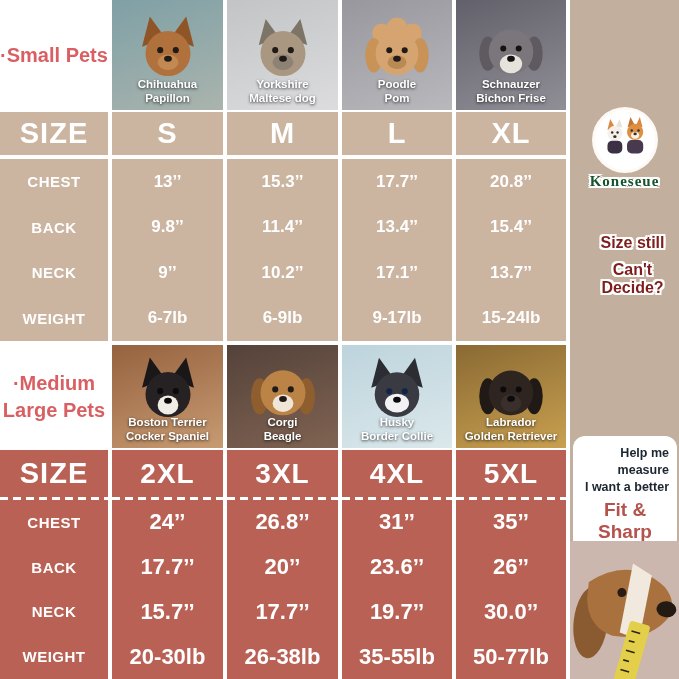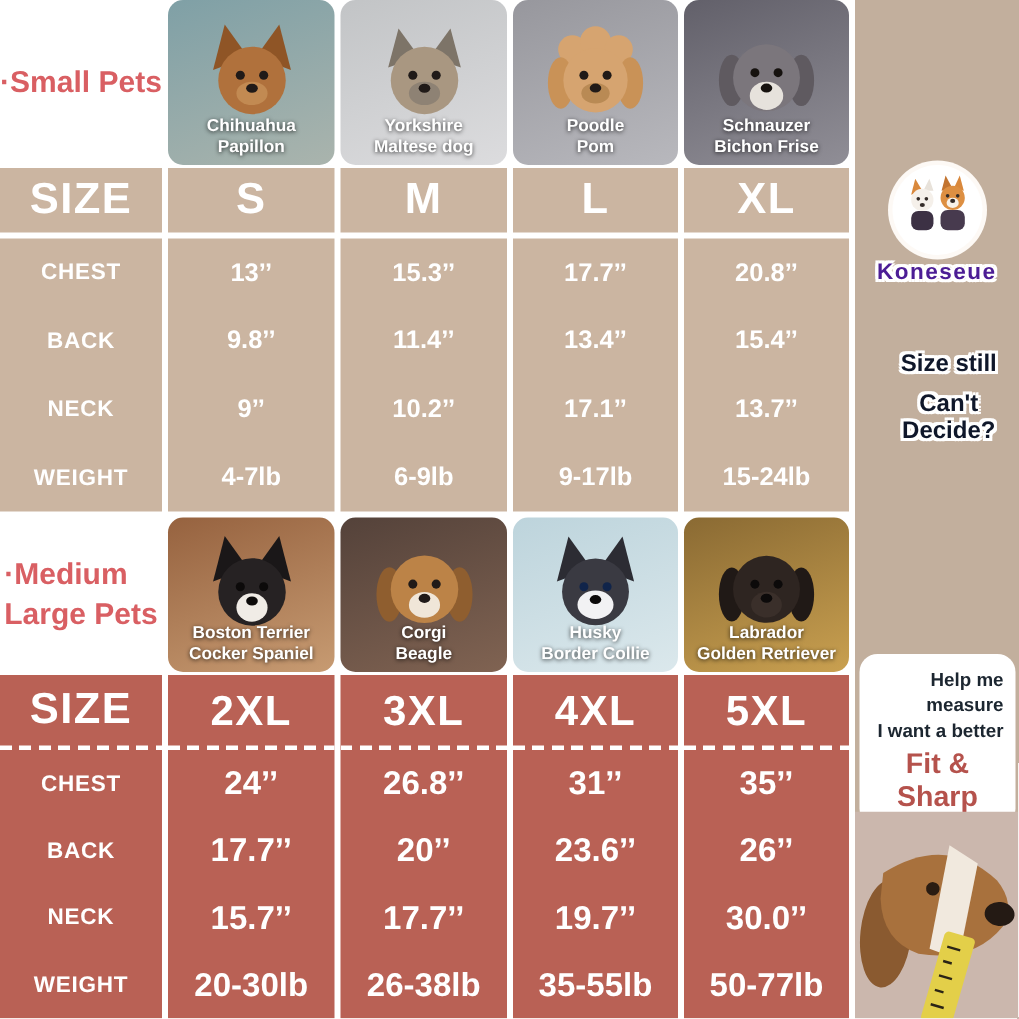--- a/index.html
+++ b/index.html
@@ -11,24 +11,24 @@
     display:grid;
     grid-template-columns:108px 4px 111px 4px 111px 4px 110px 4px 110px 4px 109px;
     grid-template-rows:110px 2px 43px 4px 182px 4px 103px 2px 229px;
     overflow:hidden;
   }
   .c-label{grid-column:1}.c1{grid-column:3}.c2{grid-column:5}.c3{grid-column:7}.c4{grid-column:9}
   .r-pets1{grid-row:1}.r-size1{grid-row:3}.r-data1{grid-row:5}.r-pets2{grid-row:7}.r-red{grid-row:9}
 
   
   .section-label-cell{display:flex;align-items:center;justify-content:center;background:#fff;}
-  .section-label{color:#d95f63;font-weight:bold;font-size:20px;line-height:1.35;}
-
-  
-  .photo{position:relative;overflow:hidden;background:linear-gradient(160deg,var(--bg1),var(--bg2));border-radius:10px;}
+  .section-label{color:#d95f63;font-weight:bold;font-size:20px;line-height:1.35;text-align:center;}
+
+  
+  .photo{position:relative;overflow:hidden;background:linear-gradient(160deg,var(--bg1),var(--bg2));}
   .dogpic{position:absolute;left:50%;top:46%;transform:translate(-50%,-50%);width:78%;height:auto;}
   .caption{position:absolute;bottom:4px;left:0;right:0;text-align:center;color:#fff;font-weight:bold;
            font-size:11.5px;line-height:1.2;text-shadow:0 1px 3px rgba(0,0,0,.75);}
   .caption span{display:block;}
 
   
   .tan{background:#cbb5a1;color:#fff;font-weight:bold;}
   .size-head{display:flex;align-items:center;justify-content:center;font-size:29px;letter-spacing:1px;}
   .tan-data{display:flex;flex-direction:column;}
   .tan-data>div{flex:1;display:flex;align-items:center;justify-content:center;font-size:17px;}
@@ -40,24 +40,24 @@
   .dash{height:3px;background-image:repeating-linear-gradient(90deg,#fff 0 8px,transparent 8px 13px);}
   .red-vals{flex:1;display:flex;flex-direction:column;}
   .red-vals>div{flex:1;display:flex;align-items:center;justify-content:center;font-size:22px;}
   .red-vals>div.rowlab{font-size:15px;letter-spacing:.5px;}
 
   
   .sidebar{grid-column:11;grid-row:1 / -1;position:relative;background:#c2af9d;overflow:hidden;}
   .logo-wrap{position:absolute;top:110px;left:0;right:0;text-align:center;}
   .logo-circle{width:60px;height:60px;margin:0 auto;background:#fff;border-radius:50%;
                box-shadow:0 0 0 3px #fdf9f5;display:flex;align-items:center;justify-content:center;}
-  .brand-name{margin-top:3px;font-size:15px;font-weight:bold;color:#4c1d95;letter-spacing:1px;
-              text-shadow:-2px -2px 0 #fff,2px -2px 0 #fff,-2px 2px 0 #fff,2px 2px 0 #fff,0 -2px 0 #fff,0 2px 0 #fff,-2px 0 0 #fff,2px 0 0 #fff;}
+  .brand-name{margin-top:3px;font-size:15px;font-weight:bold;color:#14532d;letter-spacing:1px;
+              text-shadow:-2px -2px 0 #fff,2px -2px 0 #fff,-2px 2px 0 #fff,2px 2px 0 #fff,0 -2px 0 #fff,0 2px 0 #fff,-2px 0 0 #fff,2px 0 0 #fff;font-family:Liberation Serif, serif;}
   .outline-w{text-shadow:-2px -2px 0 #fff,2px -2px 0 #fff,-2px 2px 0 #fff,2px 2px 0 #fff,0 -2px 0 #fff,0 2px 0 #fff,-2px 0 0 #fff,2px 0 0 #fff;}
-  .decide{position:absolute;top:234px;left:16px;right:0;text-align:center;color:#0f172a;font-weight:bold;font-size:16px;}
+  .decide{position:absolute;top:234px;left:16px;right:0;text-align:center;color:#7f1d1d;font-weight:bold;font-size:16px;}
   .decide div{margin-bottom:9px;}
   .consult{position:absolute;top:294px;left:0;right:0;text-align:center;color:#7e9d4a;font-weight:bold;font-size:20px;}
   .consult div{margin-bottom:17px;}
   .bubble{position:absolute;top:436px;left:3px;right:2px;background:#fff;border-radius:12px;
           padding:9px 5px 8px 5px;box-sizing:border-box;}
   .bubble .b1,.bubble .b2{font-size:12.5px;font-weight:bold;color:#1c2630;text-align:right;padding-right:3px;line-height:1.35;}
   .bubble .b3{font-size:19px;font-weight:bold;color:#b5524c;text-align:center;margin-top:3px;}
   .tail{position:absolute;bottom:-9px;right:16px;width:18px;height:18px;background:#fff;
         transform:rotate(55deg) skew(18deg);}
   .beagle{position:absolute;bottom:0;left:0;width:109px;height:138px;display:block;}
@@ -147,21 +147,21 @@
   <div class="tan tan-data r-data1 c-label">
     <div class="rowlab">CHEST</div>
     <div class="rowlab">BACK</div>
     <div class="rowlab">NECK</div>
     <div class="rowlab">WEIGHT</div>
   </div>
   <div class="tan tan-data r-data1 c1">
     <div>13’’</div>
     <div>9.8’’</div>
     <div>9’’</div>
-    <div>4-7lb</div>
+    <div>6-7lb</div>
   </div>
   <div class="tan tan-data r-data1 c2">
     <div>15.3’’</div>
     <div>11.4’’</div>
     <div>10.2’’</div>
     <div>6-9lb</div>
   </div>
   <div class="tan tan-data r-data1 c3">
     <div>17.7’’</div>
     <div>13.4’’</div>

